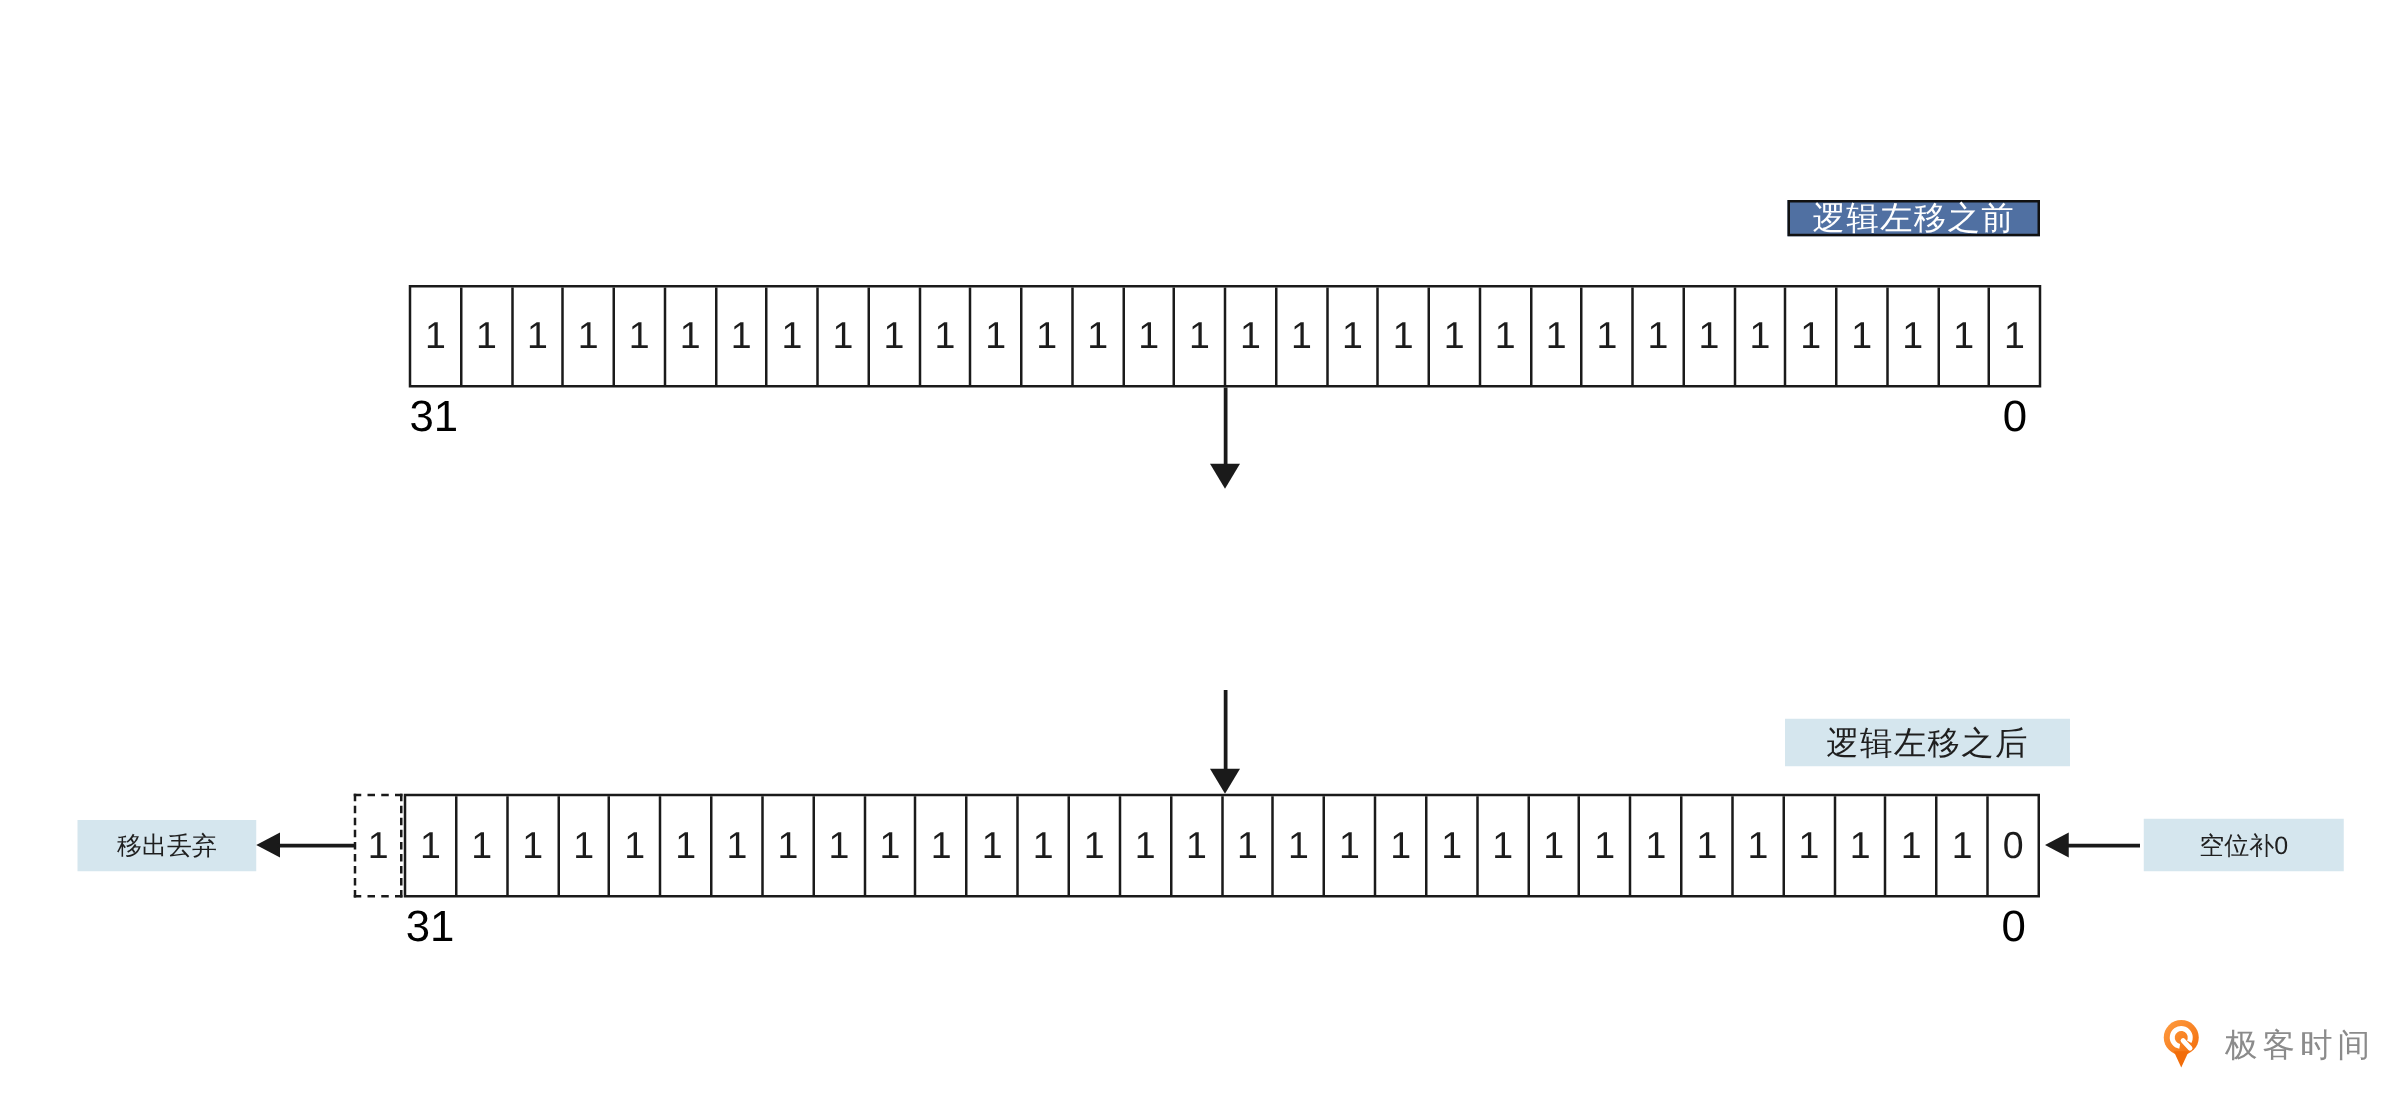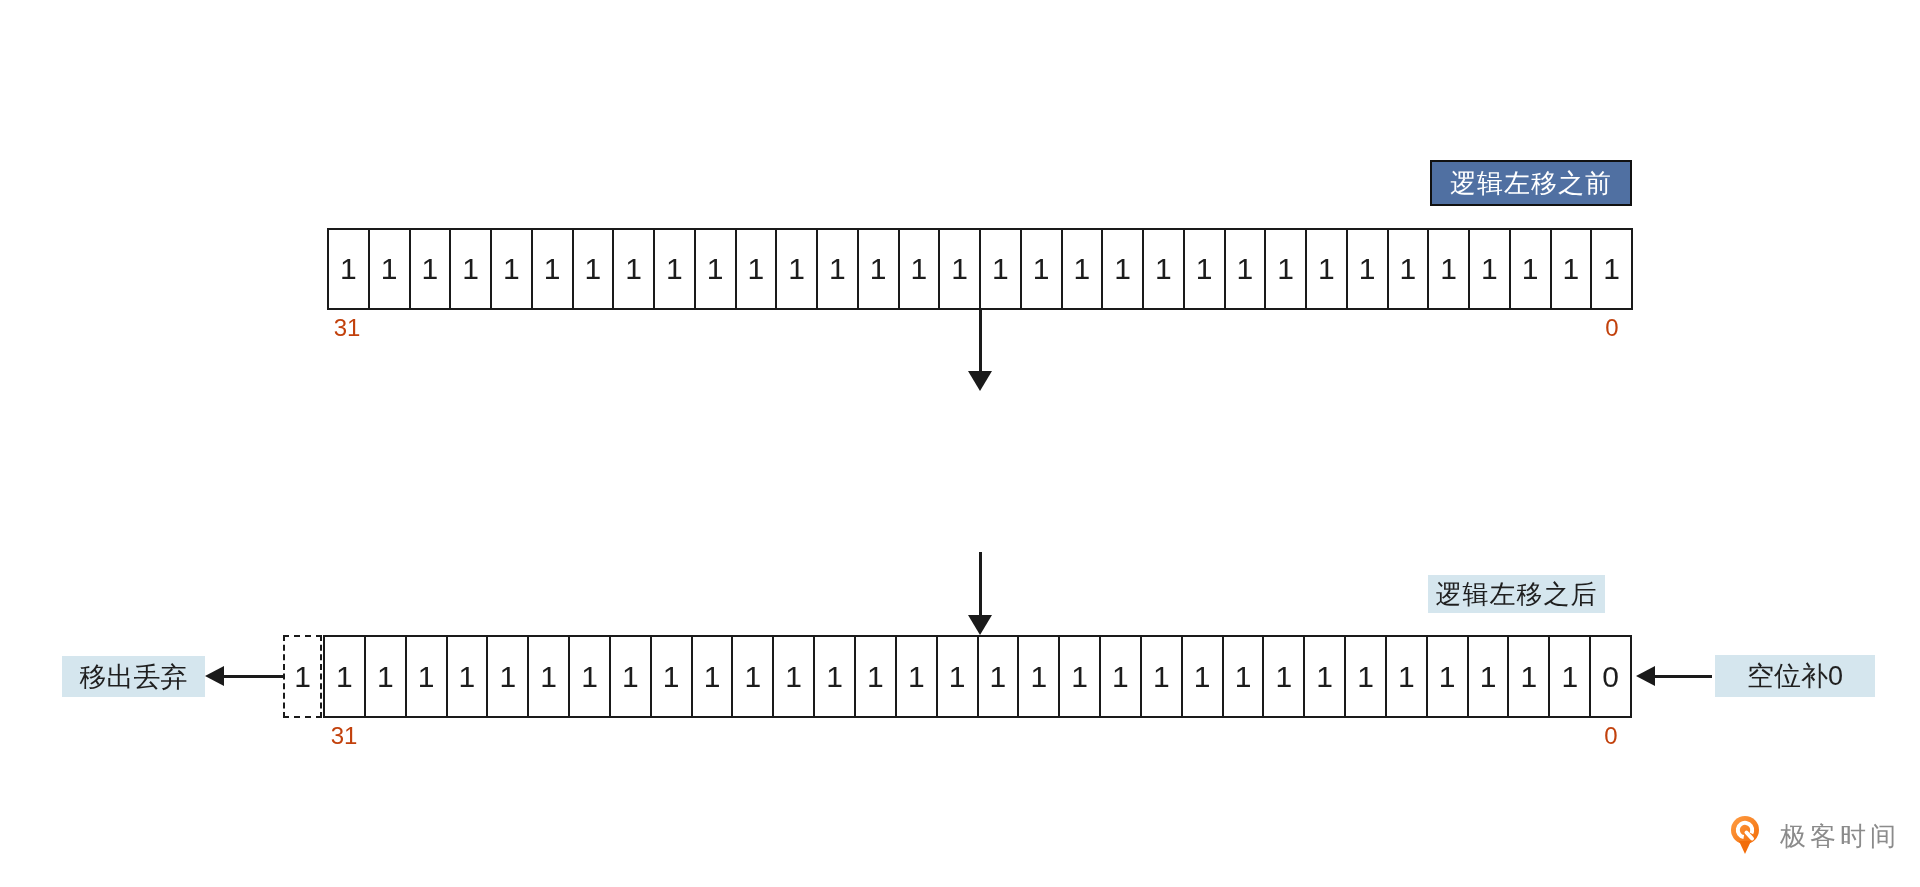--- a/index.html
+++ b/index.html
@@ -25,21 +25,21 @@
   }
   .cell {
     flex:1 1 0; display:flex; align-items:center; justify-content:center;
     border-right:2.5px solid #1a1a1a; font-size:30px; color:#1c1c1c;
   }
   .cell:last-child { border-right:none; }
   .cell-dashed {
     display:flex; align-items:center; justify-content:center;
     border:2.5px dashed #1a1a1a; font-size:30px; background:#ffffff;
   }
-  .idx { font-size:24px; text-align:center; color:#c2410c; }
+  .idx { font-size:35px; text-align:center; color:#000000; }
 
   
   .vline { width:3px; background:#1a1a1a; }
   .hline { height:3px; background:#1a1a1a; }
   .arrow-down {
     width:0; height:0;
     border-left:12px solid transparent; border-right:12px solid transparent;
     border-top:20px solid #1a1a1a;
   }
   .arrow-left {
@@ -53,33 +53,33 @@
   .diamond-wrap svg { position:absolute; left:0; top:0; }
   .diamond-text {
     position:absolute; left:0; top:0; width:100%; height:100%;
     display:flex; align-items:center; justify-content:center;
     font-size:28px; color:#3a3a3a; letter-spacing:1px;
   }
 
   
   .note {
     display:flex; align-items:center; justify-content:center;
-    background:#d5e6ee; color:#1f1f1f; font-size:27px; white-space:nowrap;
+    background:#d5e6ee; color:#1f1f1f; font-size:20px; white-space:nowrap;
   }
 
   
   .logo { display:flex; align-items:center; gap:19px; }
   .logo-text { font-size:26px; color:#8b8b8b; letter-spacing:4px; white-space:nowrap; }
 </style>
 </head>
 <body>
 
 <div class="canvas">
 
-  <div class="abs tag tag-blue" style="left:1430px; top:160px; width:202px; height:46px;">逻辑左移之前</div>
+  <div class="abs tag tag-blue" style="left:1430px; top:160px; width:202px; height:29px;">逻辑左移之前</div>
 
   <div class="abs register" style="left:327px; top:228px; width:1306px; height:82px;">
       <div class="cell">1</div>
       <div class="cell">1</div>
       <div class="cell">1</div>
       <div class="cell">1</div>
       <div class="cell">1</div>
       <div class="cell">1</div>
       <div class="cell">1</div>
       <div class="cell">1</div>
@@ -111,21 +111,21 @@
   <div class="abs idx" style="left:325px; top:314px; width:44px;">31</div>
   <div class="abs idx" style="left:1590px; top:314px; width:44px;">0</div>
 
   <div class="abs vline" style="left:979px; top:310px; height:63px;"></div>
   <div class="abs arrow-down" style="left:968px; top:371px;"></div>
 
 
   <div class="abs vline" style="left:979px; top:552px; height:64px;"></div>
   <div class="abs arrow-down" style="left:968px; top:615px;"></div>
 
-  <div class="abs tag tag-light" style="left:1428px; top:575px; width:177px; height:38px;">逻辑左移之后</div>
+  <div class="abs tag tag-light" style="left:1428px; top:575px; width:228px; height:38px;">逻辑左移之后</div>
 
   <div class="abs cell-dashed" style="left:283px; top:635px; width:39px; height:83px;">1</div>
 
   <div class="abs register" style="left:323px; top:635px; width:1309px; height:83px;">
       <div class="cell">1</div>
       <div class="cell">1</div>
       <div class="cell">1</div>
       <div class="cell">1</div>
       <div class="cell">1</div>
       <div class="cell">1</div>

